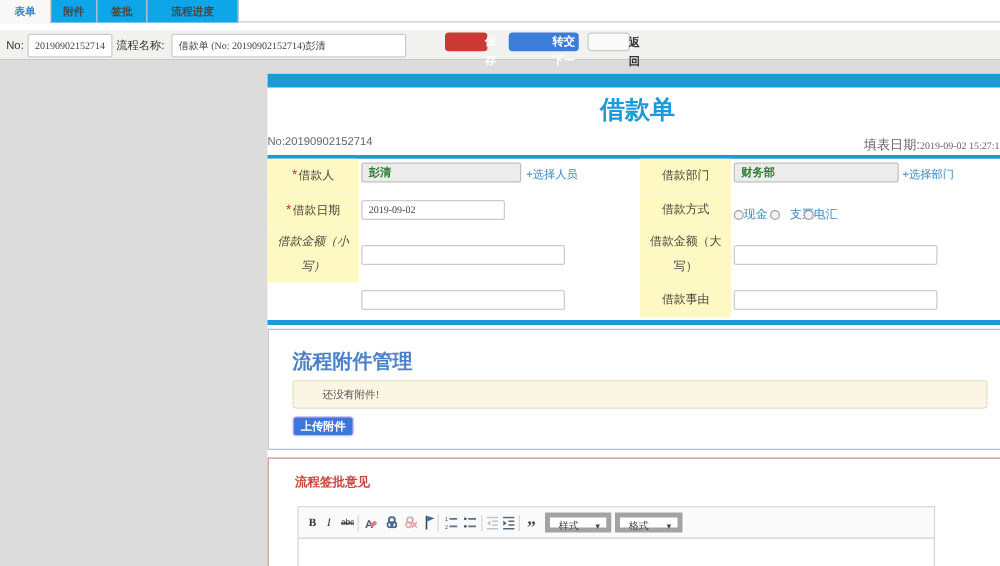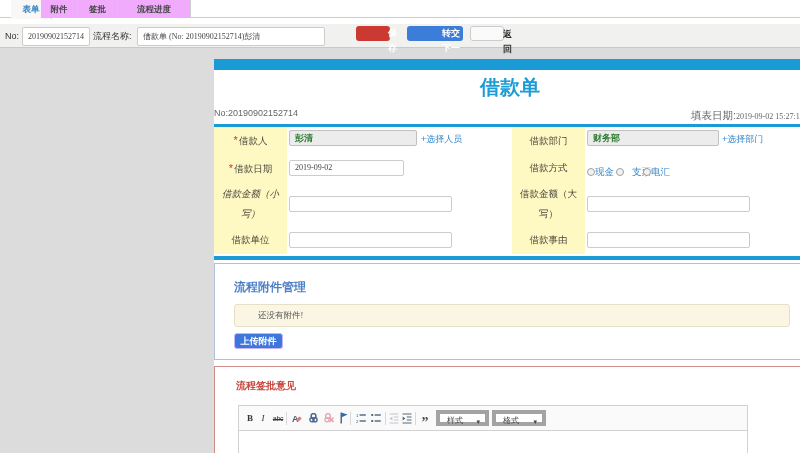--- a/index.html
+++ b/index.html
@@ -1,42 +1,42 @@
 <!DOCTYPE html>
 <html><head>
 <meta charset="utf-8">
 <style>
   * { margin:0; padding:0; box-sizing:border-box; }
   html,body { width:800px; height:453px; }
   body { font-family:"Liberation Sans", sans-serif; background:#dcdcdc; position:relative; overflow:hidden; }
   
   #tophead { position:absolute; left:0; top:0; width:800px; height:48px; background:#fff; border-bottom:1px solid #c9c9c9; }
   #tabbar { position:absolute; left:0; top:0; width:800px; height:18px; background:#fff; border-bottom:1px solid #ccc; }
-  .tab { position:absolute; top:0; height:18px; line-height:18px; text-align:center; font-size:8.5px; font-weight:bold; color:#474747; background:#f0abfc; border-right:1px solid #ccc; }
-  .tab.active { background:#f9f8f6; color:#3384c7; height:19px;margin-left:11px; }
+  .tab { position:absolute; top:0; height:18px; line-height:18px; text-align:center; font-size:8.5px; font-weight:bold; color:#474747; background:#0ea5e9; border-right:1px solid #ccc; }
+  .tab.active { background:#f9f8f6; color:#3384c7; height:19px; }
   
   .lbl { position:absolute; font-size:9px; color:#333; line-height:20px; }
   .tinput { position:absolute; height:19px; border:1px solid #ccc; border-radius:2px; background:#fff; font-family:"Liberation Serif", serif; font-size:8px; color:#444; line-height:17px; padding-left:5px; white-space:nowrap; overflow:hidden; }
   .btn { position:absolute; height:15px; line-height:15px; text-align:center; font-size:9px; font-weight:bold; color:#fff; border-radius:3px;padding-left:32px; }
   
   #panel { position:absolute; left:214px; top:59px; width:592px; height:394px; background:#fff; }
   .bluebar { position:absolute; left:0; background:#1b9bd5; }
   #ftitle { position:absolute; left:0; top:15px; width:592px; text-align:center; font-size:20px; font-weight:bold; color:#1b9bd5; }
   .hmeta { position:absolute; top:49px; font-size:9px; color:#666; white-space:nowrap; }
   
   .lcell { position:absolute; background:#fef9c3; width:73px; display:flex; align-items:center; justify-content:center; text-align:center; font-size:9.5px; color:#4a443a; line-height:20px; }
   .star { color:#d93025; font-size:11px; margin-right:1px; }
   .finput { position:absolute; height:16px; border:1px solid #ccc; border-radius:2px; background:#fff; font-family:"Liberation Serif", serif; font-size:8px; color:#444; line-height:14px; padding-left:5px; }
   .ro { background:#ececec; border:1px solid #c0c0c0; color:#2f7d32; font-weight:bold; font-size:9px; }
   .blink { position:absolute; font-size:9px; color:#3388cc; line-height:16px; white-space:nowrap; }
   .radio { position:absolute; width:8px; height:8px; border:1px solid #a0a0a0; border-radius:50%; background:#f2f2f2; }
   .rlbl { position:absolute; font-size:9.5px; color:#3388cc; line-height:10px; }
   
   #attbox { position:absolute; left:0; top:204px; width:592px; height:97px; border:1px solid #b3c0d6; background:#fff; }
-  #attbox h3 { position:absolute; left:19px; top:15px; font-size:12px; color:#4c80c8; font-weight:bold; }
+  #attbox h3 { position:absolute; left:19px; top:15px; font-size:16px; color:#4c80c8; font-weight:bold; }
   #alert { position:absolute; left:19px; top:40px; width:556px; height:23px; background:#faf6e3; border:1px solid #e6e0c8; border-radius:3px; font-family:"Liberation Serif", serif; font-size:8.5px; color:#555; line-height:21px; padding-left:23px; }
   #upbtn { position:absolute; left:19px; top:69px; width:49px; height:16px; background:#3e76dc; border:1px solid #c4b5fd; line-height:14px; border-radius:3px; color:#fff; font-size:9px; font-weight:bold; text-align:center; }
   
   #signbox { position:absolute; left:0; top:307px; width:592px; height:96px; border:1px solid #d08c88; background:#fff; }
   #signbox h3 { position:absolute; left:21px; top:12px; font-size:10px; color:#c9463d; font-weight:bold;text-align:center; }
   #editor { position:absolute; left:23px; top:38px; width:510px; height:60px; border:1px solid #d1d1d1; background:#fff; }
   #edtb { position:absolute; left:0; top:0; width:508px; height:25px; background:#fafafa; border-bottom:1px solid #d1d1d1; }
   .ti { position:absolute; top:0; height:25px; line-height:25px; font-size:10px; color:#333; text-align:center; }
   .tsep { position:absolute; top:6px; width:1px; height:13px; background:#d8d8d8; }
   .tsel { position:absolute; top:4px; height:16px; border:4px solid #a3a3a3; background:#fff; font-size:8px; color:#444; line-height:14px; padding-left:7px; }
@@ -79,23 +79,20 @@
       <span><span class="star">*</span>借款日期</span>
     </div>
     <div class="lcell" style="left:298px; top:95px; height:28px;">
       <span>借款方式</span>
     </div>
     <div class="lcell" style="left:0; top:123px; height:44px;font-style:italic;">
       <span>借款金额（小<br>写）</span>
     </div>
     <div class="lcell" style="left:298px; top:123px; height:44px;">
       <span>借款金额（大<br>写）</span>
-    </div>
-    <div class="lcell" style="left:0; top:167px; height:28px;">
-      <span>借款单位</span>
     </div>
     <div class="lcell" style="left:298px; top:167px; height:28px;">
       <span>借款事由</span>
     </div>
 
     <div class="finput ro" style="left:75px; top:71px; width:128px;">彭清</div>
     <div class="blink" style="left:207px; top:72px;">+选择人员</div>
     <div class="finput ro" style="left:373px; top:71px; width:132px;">财务部</div>
     <div class="blink" style="left:508px; top:72px;">+选择部门</div>
 

